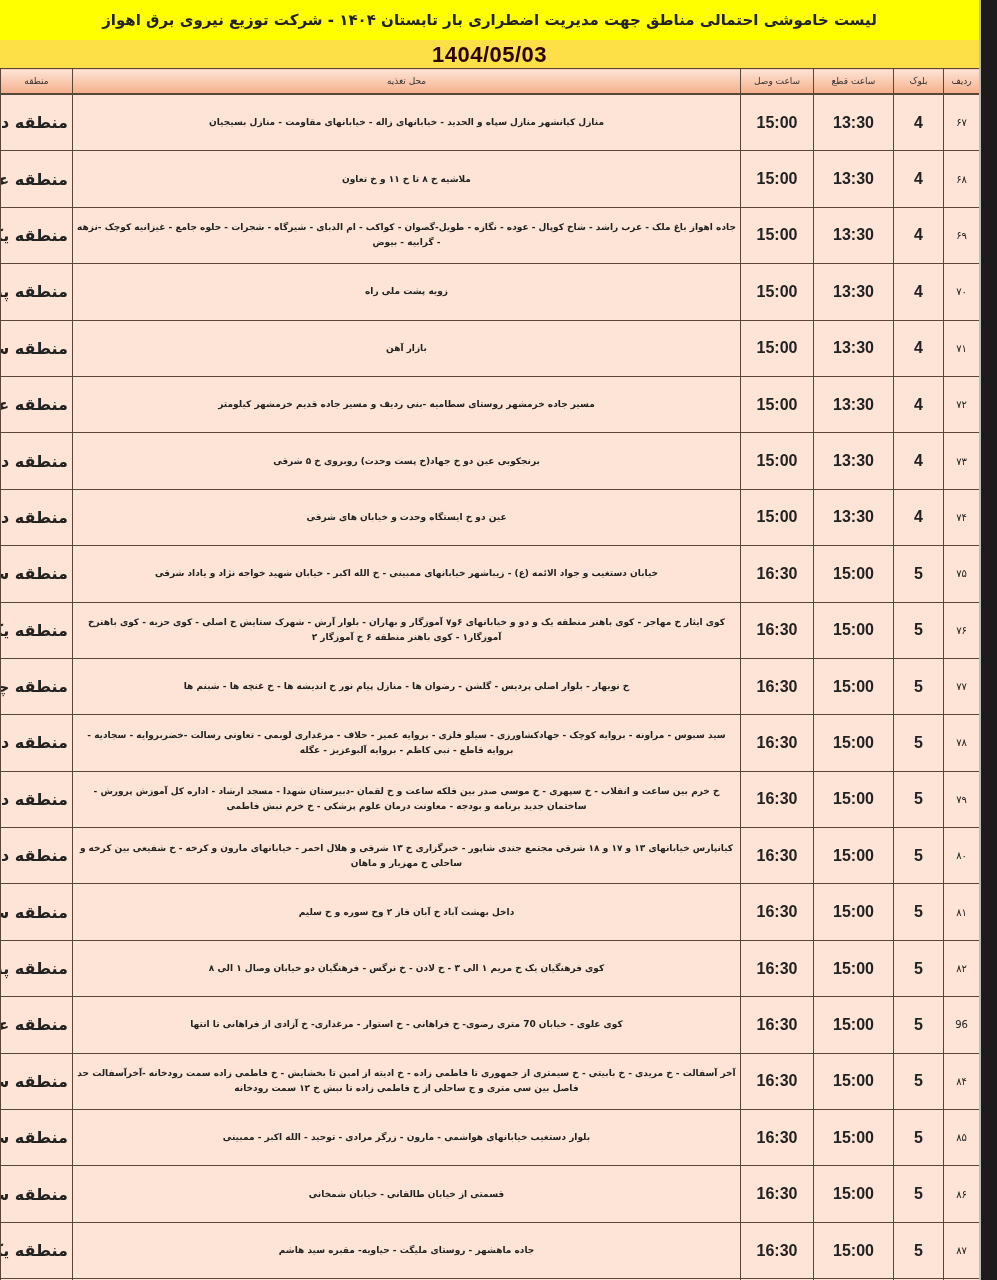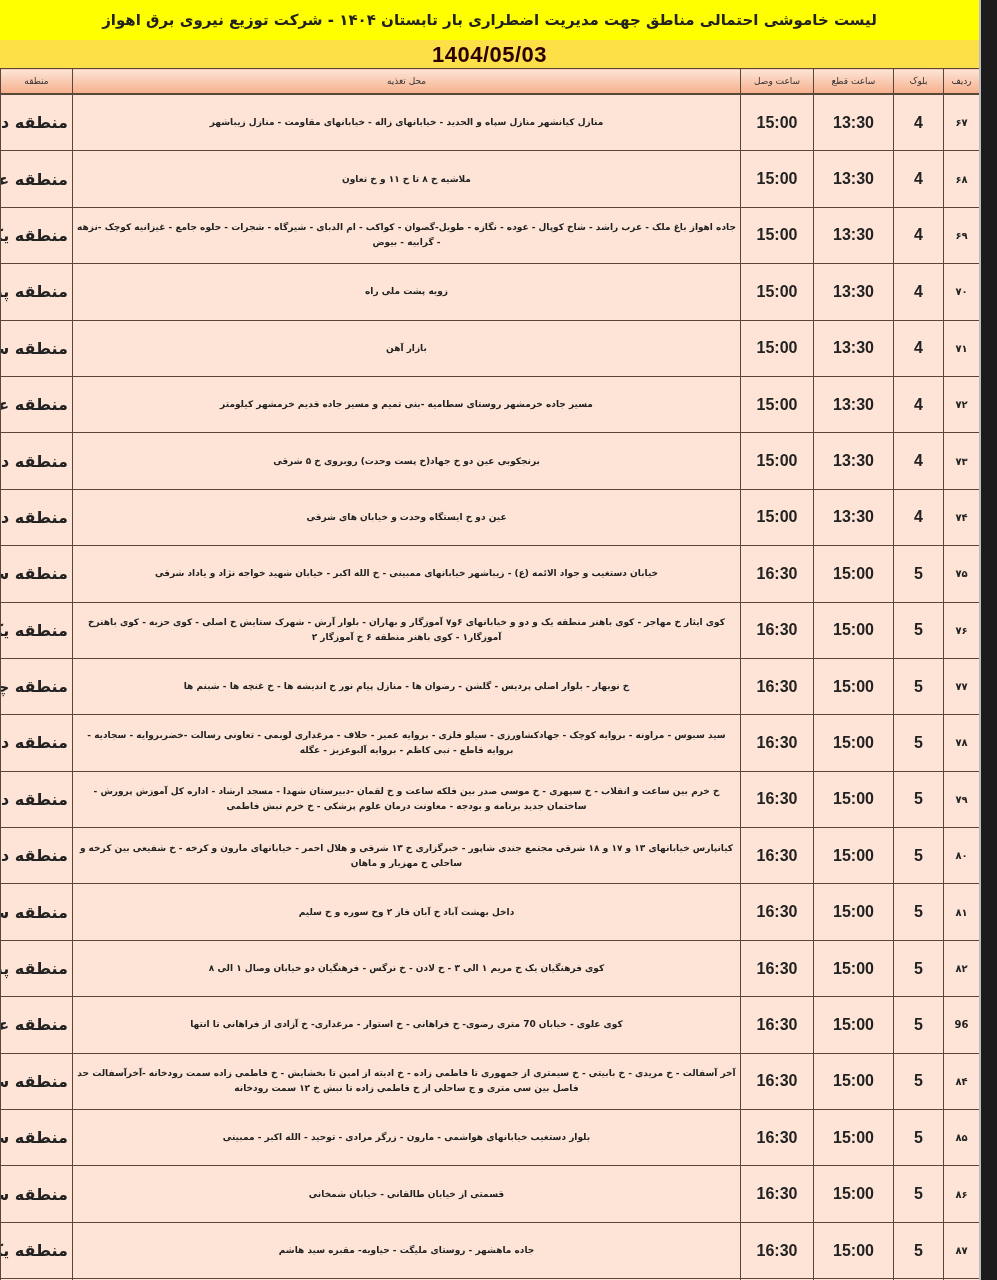--- a/index.html
+++ b/index.html
@@ -6,21 +6,21 @@
   body { width:997px; height:1280px; overflow:hidden; background:#2a2a2a; font-family:"DejaVu Sans", sans-serif; position:relative; }
   .page { position:absolute; left:0; top:0; width:997px; height:1280px; background:#fde4d6;padding-left:24px; }
   .right-edge { position:absolute; left:979px; top:0; width:18px; height:1280px; background:#1c1c1c; border-left:2px solid #bdbdbd; }
   .title-bar { position:absolute; left:0; top:0; width:979px; height:40px; background:#ffff00; border-bottom:1px solid #c9c900; display:flex; align-items:center; justify-content:center; }
   .title-bar span { font-size:15px; font-weight:bold; color:#222; direction:rtl; }
   .date-bar { position:absolute; left:0; top:40px; width:979px; height:28px; background:#fde047; display:flex; align-items:flex-end; justify-content:center; }
   .date-bar span { font-family:"Liberation Sans", sans-serif; font-size:22px; font-weight:bold; color:#2b0000; letter-spacing:0.5px; }
   table { position:absolute; left:0; top:68px; width:979px; border-collapse:collapse; table-layout:fixed; direction:rtl; }
   th { background:linear-gradient(to bottom,#fde4d6 0%,#f6b08c 100%); height:24px; font-size:9px; font-weight:normal; color:#333; border:1px solid #5a4638; border-bottom:2px solid #5a4638; padding:0;margin-left:37px; }
   td { border:1px solid #5a4638; text-align:center; vertical-align:middle; padding:0 4px; height:55.4px; background:#fde4d6; color:#222; }
-  td.rad { font-size:10px; font-weight:bold;margin-top:36px; }
+  td.rad { font-size:10px; font-weight:normal;margin-top:36px; }
   td.num { font-family:"Liberation Sans", sans-serif; font-size:16px; font-weight:bold; }
   td.loc { font-size:9px; font-weight:bold; line-height:15px; }
   td.zone { font-size:16px; font-weight:bold; white-space:nowrap; overflow:hidden; }
 </style>
 </head>
 <body>
 
 <div class="page">
   <div class="title-bar">
     <span>لیست خاموشی احتمالی مناطق جهت مدیریت اضطراری بار تابستان ۱۴۰۴ - شرکت توزیع نیروی برق اهواز</span>
@@ -47,21 +47,21 @@
         <th>محل تغذیه</th>
         <th>منطقه</th>
       </tr>
     </thead>
     <tbody id="rows">
         <tr>
           <td class="rad">۶۷</td>
           <td class="num">4</td>
           <td class="num">13:30</td>
           <td class="num">15:00</td>
-          <td class="loc">منازل کیانشهر منازل سپاه و الحدید - خیابانهای زاله - خیابانهای مقاومت - منازل زیباشهر</td>
+          <td class="loc">منازل کیانشهر منازل سپاه و الحدید - خیابانهای زاله - خیابانهای مقاومت - منازل بسیجیان</td>
           <td class="zone">منطقه دو</td>
         </tr>
         <tr>
           <td class="rad">۶۸</td>
           <td class="num">4</td>
           <td class="num">13:30</td>
           <td class="num">15:00</td>
           <td class="loc">ملاشیه خ ۸ تا خ ۱۱ و خ تعاون</td>
           <td class="zone">منطقه علوی</td>
         </tr>
@@ -87,21 +87,21 @@
           <td class="num">13:30</td>
           <td class="num">15:00</td>
           <td class="loc">بازار آهن</td>
           <td class="zone">منطقه سه</td>
         </tr>
         <tr>
           <td class="rad">۷۲</td>
           <td class="num">4</td>
           <td class="num">13:30</td>
           <td class="num">15:00</td>
-          <td class="loc">مسیر جاده خرمشهر روستای سطامیه -بنی تمیم و مسیر جاده قدیم خرمشهر کیلومتر</td>
+          <td class="loc">مسیر جاده خرمشهر روستای سطامیه -بنی ردیف و مسیر جاده قدیم خرمشهر کیلومتر</td>
           <td class="zone">منطقه علوی</td>
         </tr>
         <tr>
           <td class="rad">۷۳</td>
           <td class="num">4</td>
           <td class="num">13:30</td>
           <td class="num">15:00</td>
           <td class="loc">برنجکوبی عین دو خ جهاد(خ پست وحدت) روبروی خ ۵ شرقی</td>
           <td class="zone">منطقه دو و علوی</td>
         </tr>

